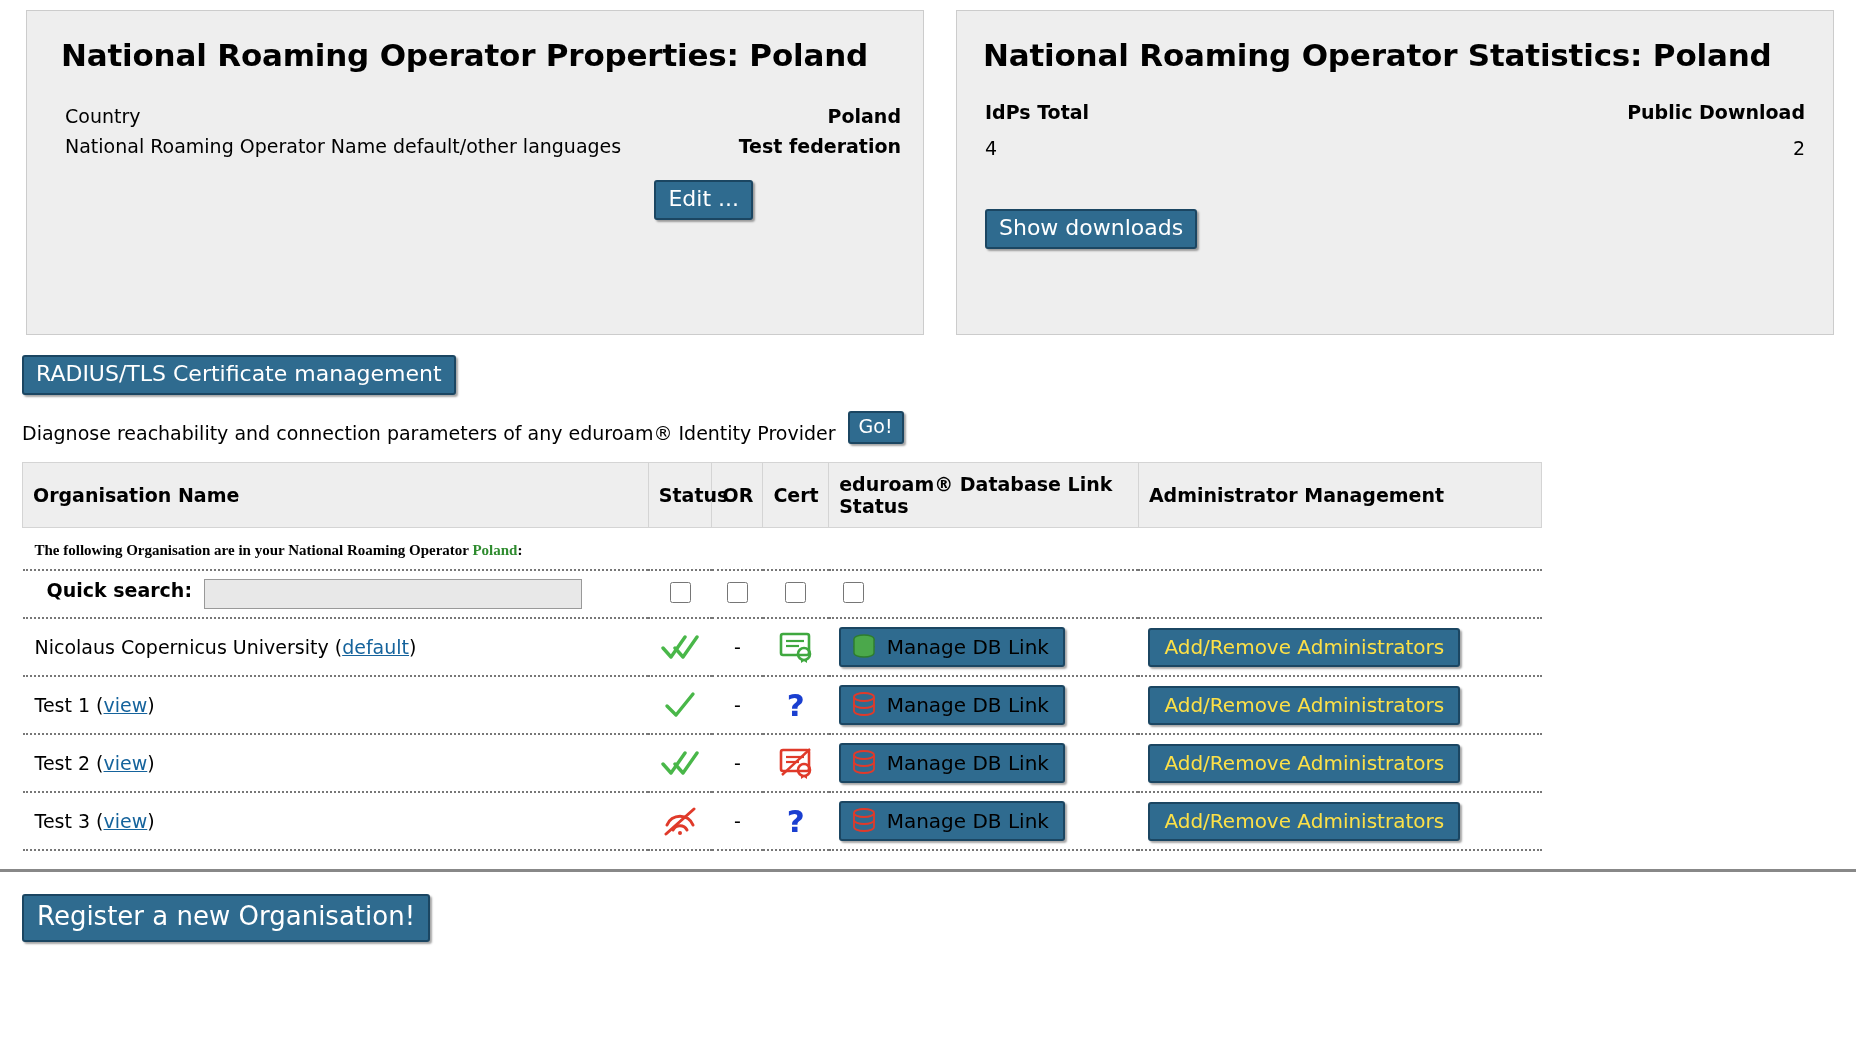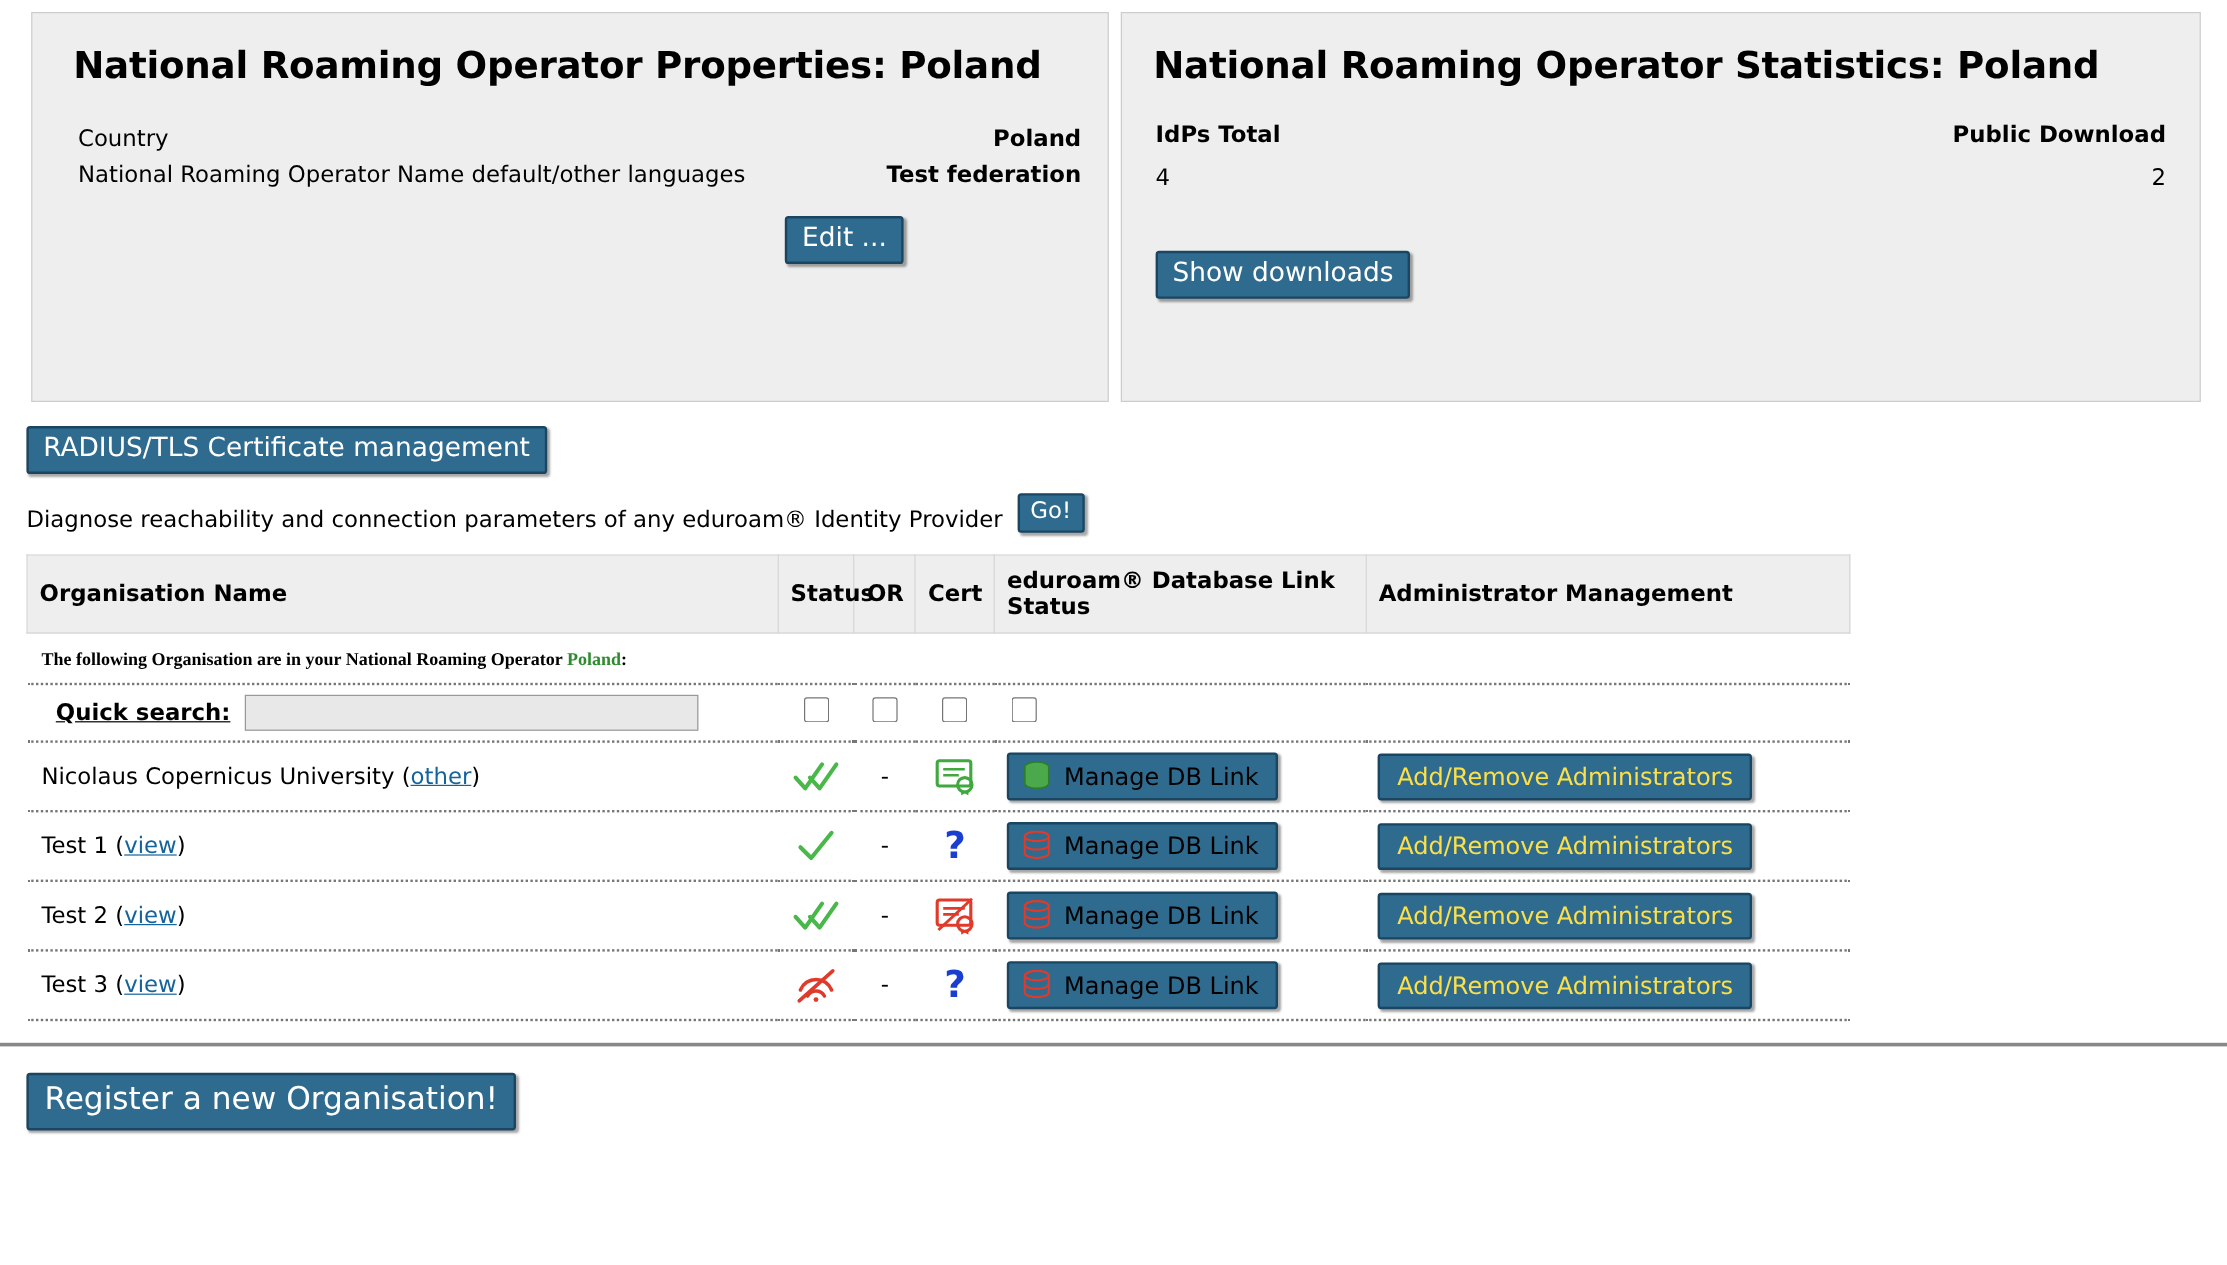--- a/index.html
+++ b/index.html
@@ -17,21 +17,21 @@
   }
   .page {
     position: relative;
     width: 1856px;
     padding: 0;
   }
 
   
   .panels {
     display: flex;
-    gap: 10px;
+    gap: 32px;
     padding: 10px 22px 0 26px;
     box-sizing: border-box;
   }
   .panel {
     background: #eeeeee;
     border: 1px solid #cccccc;
     box-sizing: border-box;
     padding: 18px 22px 20px 22px;
   }
   .panel.left {
@@ -159,21 +159,21 @@
   }
   .hl { color: #2e8b2e; font-weight: bold; }
 
   tr.dotted td {
     border-bottom: 2px dotted #777777;
   }
   td.nameCell { padding-left: 12px; }
   td.center { text-align: center; }
 
   .qs-label { font-weight: bold; font-size: 19px; padding-left: 12px; }
-  .qs-cell { display: flex; align-items: center; gap: 12px; text-decoration: underline; }
+  .qs-cell { display: flex; gap: 12px; }
   input.qs {
     width: 378px;
     height: 30px;
     background: #e8e8e8;
     border: 1px solid #999999;
     font-size: 17px;
     box-sizing: border-box;
   }
   input.cb {
     width: 21px;
@@ -332,21 +332,21 @@
           </td>
           <td style="padding-left:14px;">
             <input class="cb" type="checkbox" style="">
           </td>
           <td></td>
         </tr>
 
         <tr class="dotted">
           <td class="nameCell">
             <span>Nicolaus Copernicus University</span>
-            <span>(<a href="#">other</a>)</span>
+            <span>(<a href="#">default</a>)</span>
           </td>
           <td class="center">
             <span class="icon">
               <svg width="38" height="30" viewBox="0 0 38 30">
                   <path d="M2 16 L10 25 L24 5" fill="none" stroke="#49b749" stroke-width="3.4" stroke-linecap="round" stroke-linejoin="round"></path>
                   <path d="M14 16 L22 25 L36 5" fill="none" stroke="#49b749" stroke-width="3.4" stroke-linecap="round" stroke-linejoin="round"></path>
                 </svg>
             </span>
           </td>
           <td class="center dash">-</td>

